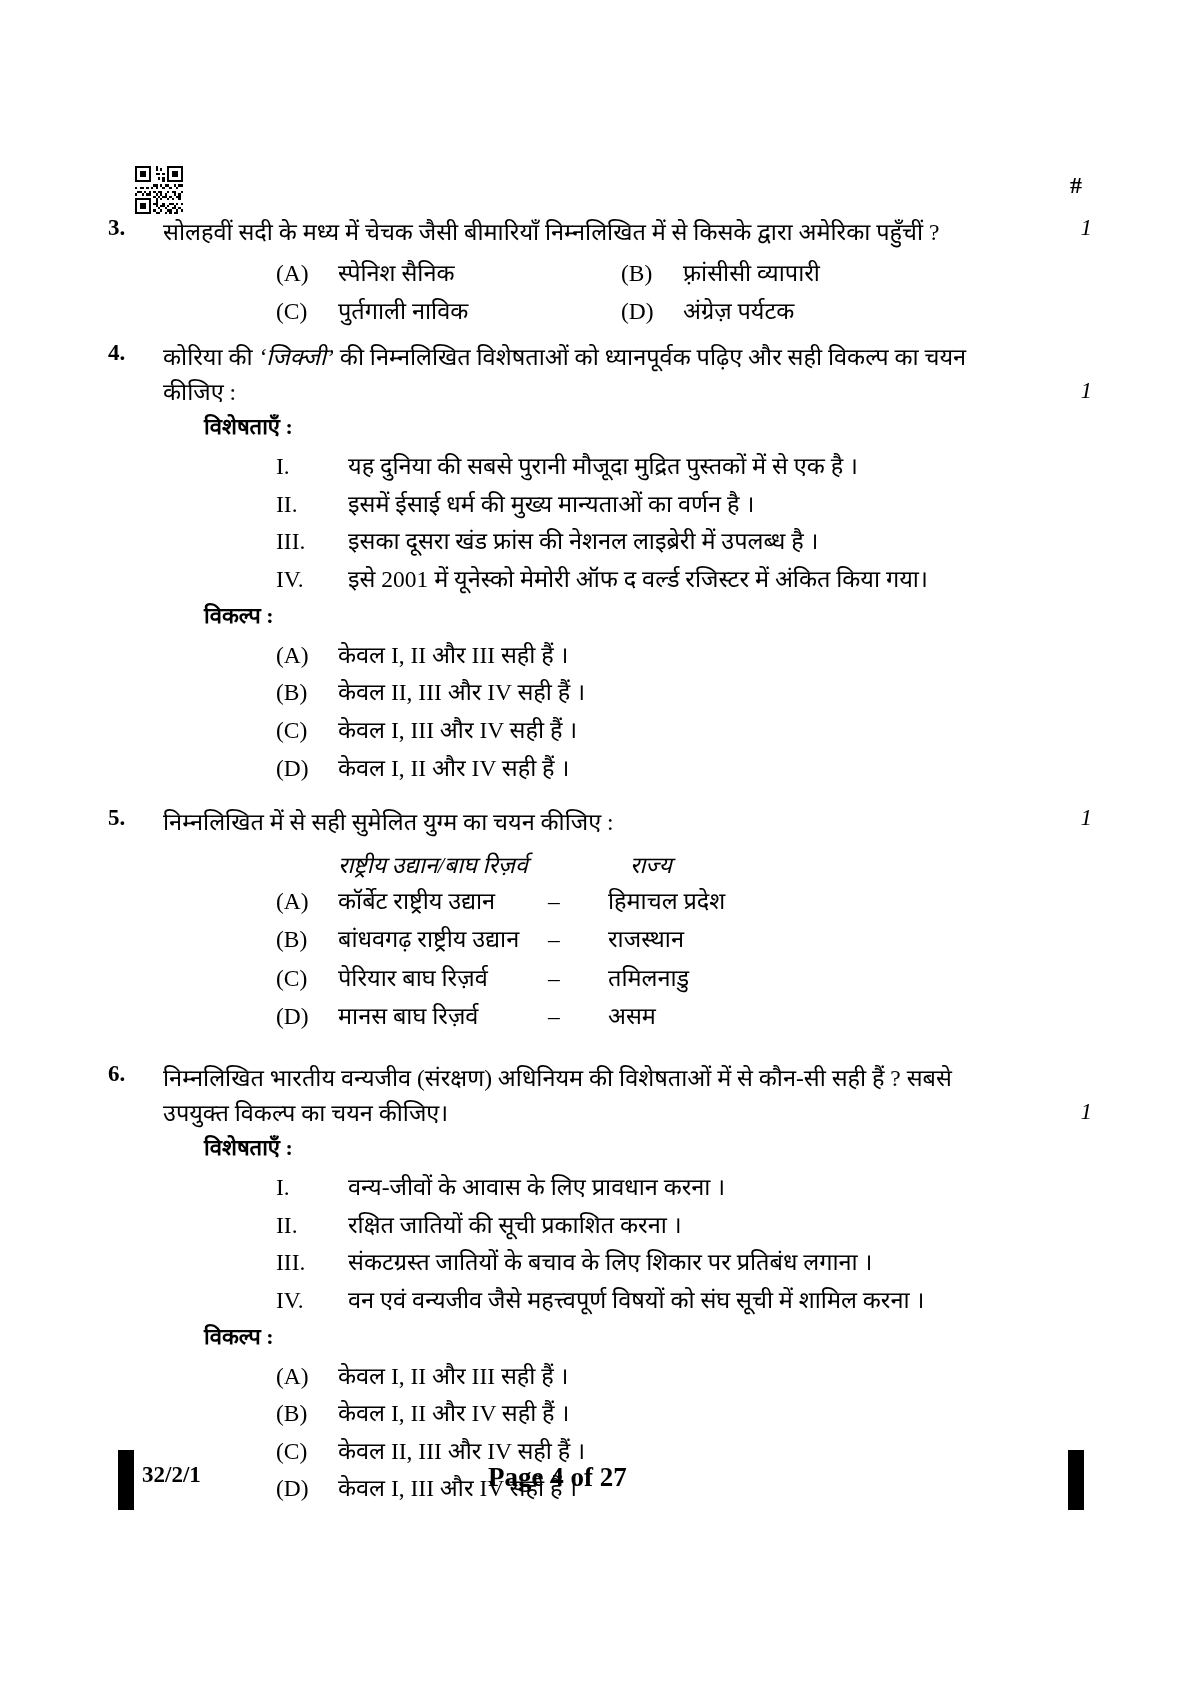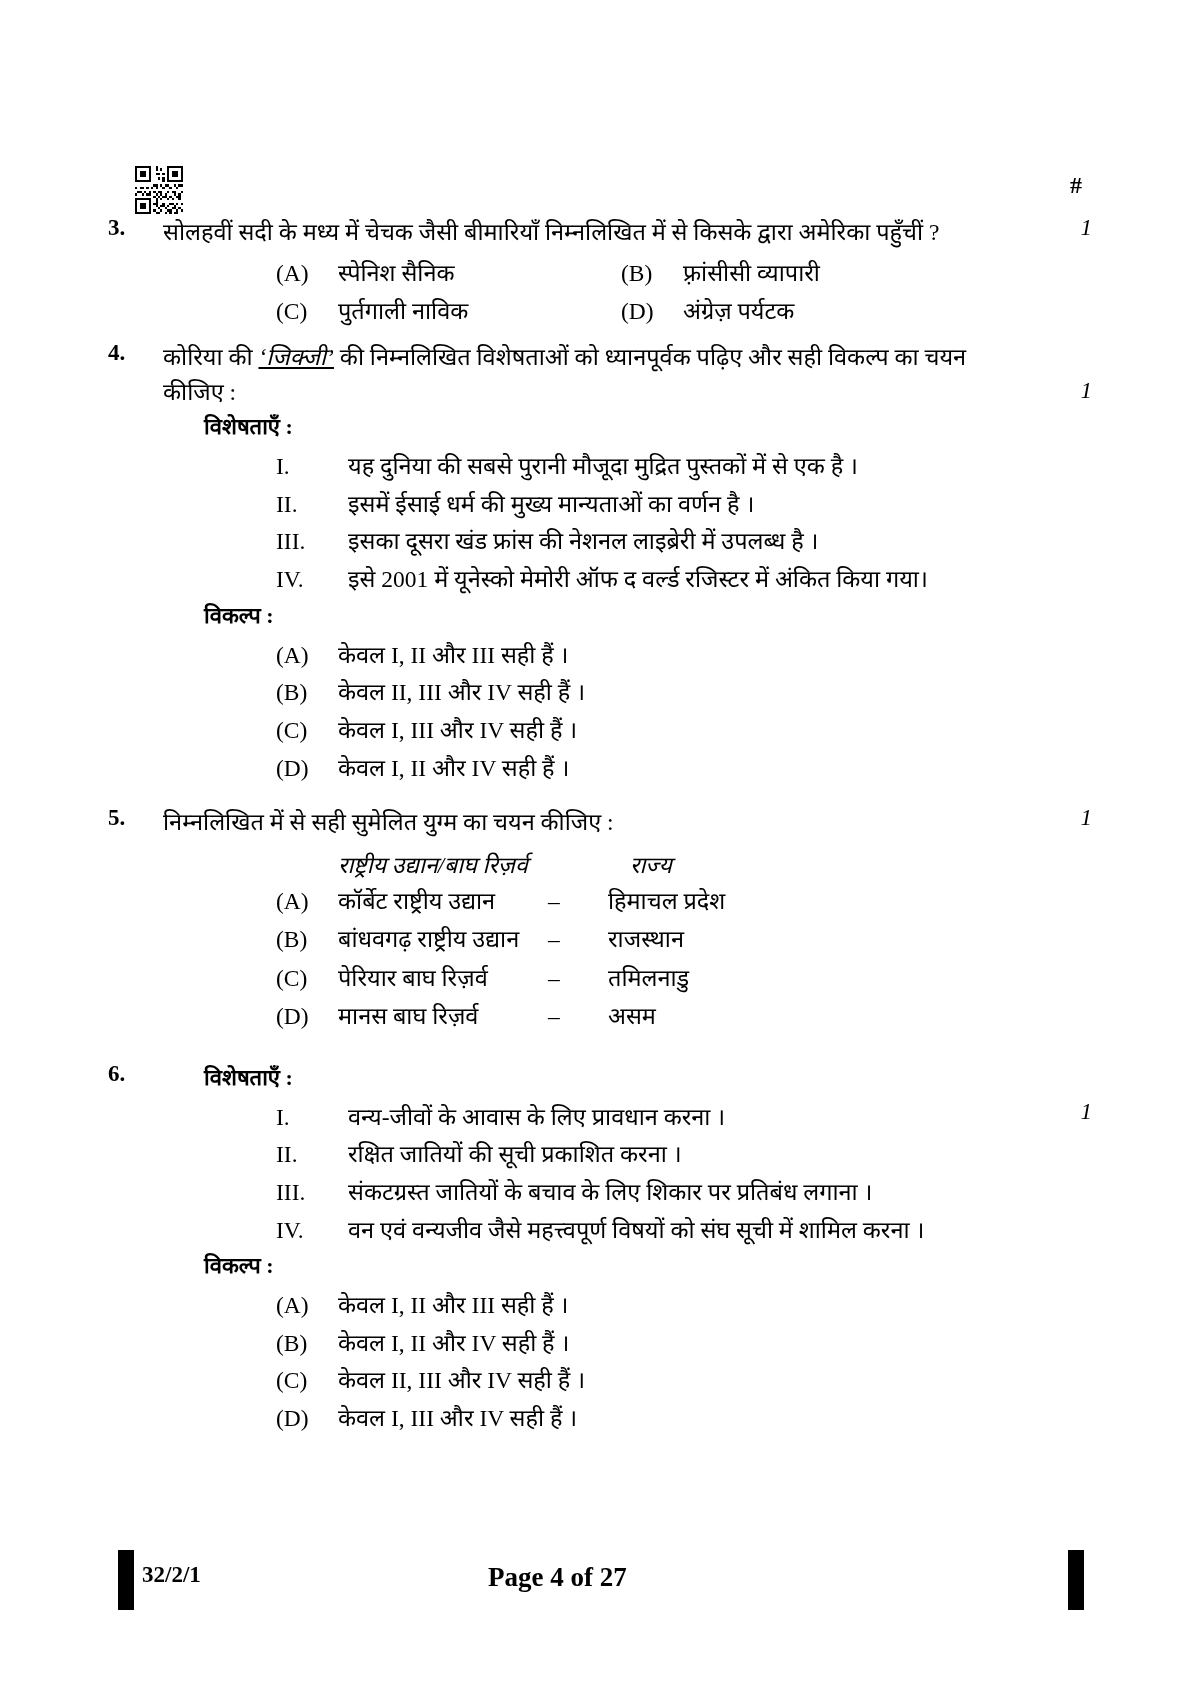--- a/index.html
+++ b/index.html
@@ -154,21 +154,21 @@
   .mr-right { }
 
   .gap-sm { height: 10px; }
   .gap-md { height: 18px; }
   .gap-lg { height: 26px; }
 
   
   .footer {
     position: absolute;
     left: 0;
-    top: 1550px;
+    top: 1450px;
     width: 1152px;
     height: 60px;
   }
   .bar-left {
     position: absolute;
     left: 118px;
     top: 0;
     width: 16px;
     height: 60px;
     background: #000;
@@ -190,21 +190,21 @@
     font-family: "Liberation Serif", serif;
   }
   .pagelabel {
     position: absolute;
     left: 488px;
     top: 12px;
     font-weight: bold;
     font-size: 27px;
     font-family: "Liberation Serif", serif;
   }
-  em.ital { font-style: italic; text-decoration: underline; }
+  em.ital { font-style: italic; }
 </style>
 </head>
 <body>
 
 <div class="page">
 
   <div class="qr">
     <svg viewBox="0 0 21 21" shape-rendering="crispEdges" aria-hidden="true">
       <rect width="21" height="21" fill="#fff"></rect>
       <g fill="#000">
@@ -410,20 +410,21 @@
           <span class="mr-right">असम</span>
         </div>
       </div>
     </div>
 
     <div class="gap-lg"></div>
 
     <div class="qrow">
       <div class="qnum">6.</div>
       <div class="marks" style="top:38px;">1</div>
+      <div class="qtext">निम्नलिखित भारतीय वन्यजीव (संरक्षण) अधिनियम की विशेषताओं में से कौन-सी सही हैं ? सबसे उपयुक्त विकल्प का चयन कीजिए।</div>
 
       <div class="subhead">विशेषताएँ :</div>
 
       <div class="roman-list">
         <div class="roman-line">
           <span class="rlab">I.</span>
           <span>वन्य-जीवों के आवास के लिए प्रावधान करना ।</span>
         </div>
         <div class="roman-line">
           <span class="rlab">II.</span>

